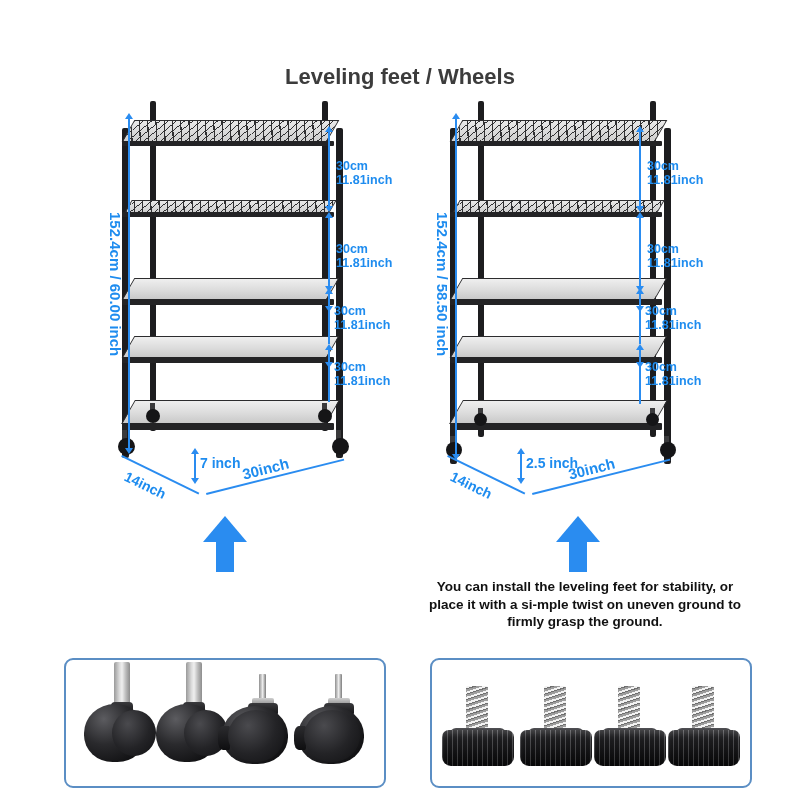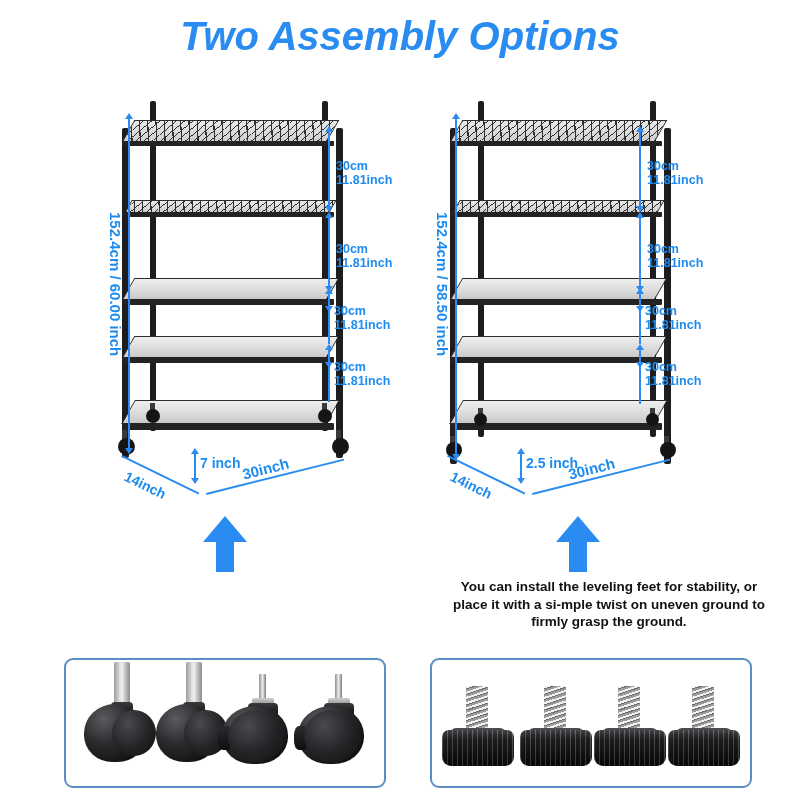--- a/index.html
+++ b/index.html
@@ -133,21 +133,21 @@
   .fphoto .collarTop{
     position:absolute;border-radius:6px 6px 3px 3px;
     background:linear-gradient(180deg,#515155,#26262a 60%,#151517);
   }
 </style>
 </head>
 <body>
 
 <div id="stage">
 
-  <div class="title">Two Assembly Options</div>
+  <div class="subtitle">Leveling feet / Wheels</div>
 
   <div class="unit left">
 
     <div class="post" style="left:54px;top:1px;width:6px;height:330px;"></div>
     <div class="post" style="left:226px;top:1px;width:6px;height:330px;"></div>
 
     <div class="post" style="left:26px;top:28px;width:7px;height:330px;"></div>
     <div class="post" style="left:240px;top:28px;width:7px;height:330px;"></div>
 
     <div class="shelfwrap" style="left:22px;top:20px;">
@@ -337,21 +337,21 @@
 
   <div class="bigarrow" style="left:203px;top:516px;">
     <div class="head"></div>
     <div class="shaft"></div>
   </div>
   <div class="bigarrow" style="left:556px;top:516px;">
     <div class="head"></div>
     <div class="shaft"></div>
   </div>
 
-  <div class="caption" style="left:448px;top:578px;width:322px;">You can install the leveling feet for stability, or place it with a si-mple twist on uneven ground to firmly grasp the ground.</div>
+  <div class="caption" style="left:424px;top:578px;width:322px;">You can install the leveling feet for stability, or place it with a si-mple twist on uneven ground to firmly grasp the ground.</div>
 
   <div class="panel" style="left:64px;top:658px;width:322px;height:130px;">
 
     <div class="cphoto" style="left:14px;top:0;">
       <div class="tube" style="left:34px;top:2px;width:16px;height:48px;"></div>
       <div class="cap" style="left:31px;top:42px;width:22px;height:12px;"></div>
       <div class="body" style="left:4px;top:44px;width:62px;height:58px;"></div>
       <div class="hub" style="left:32px;top:50px;width:44px;height:46px;"></div>
     </div>
 

